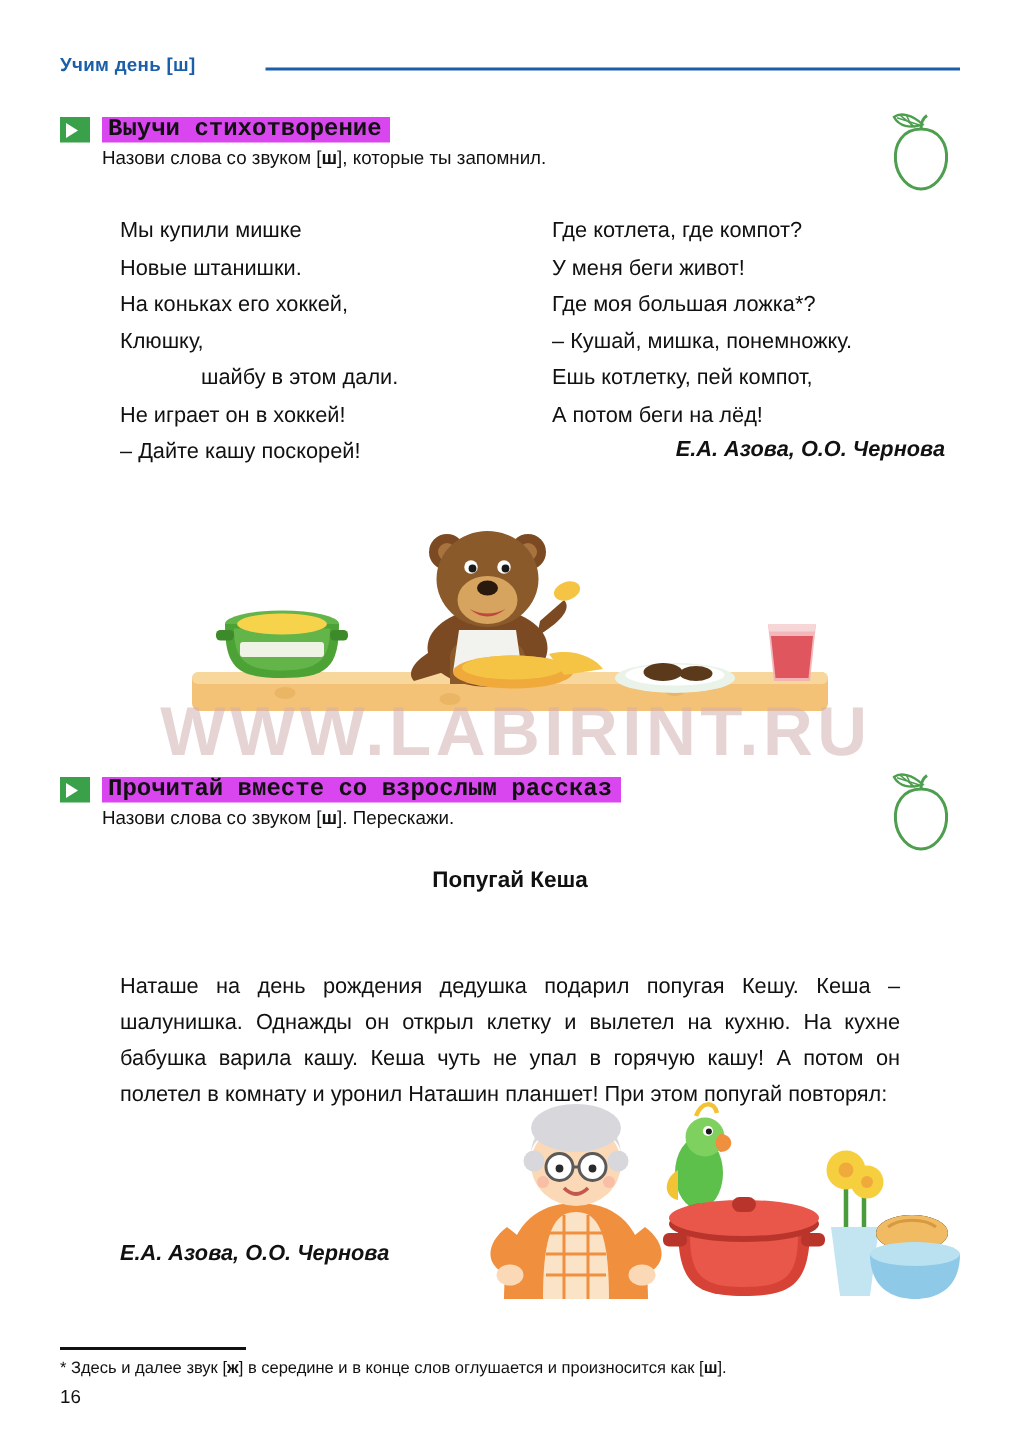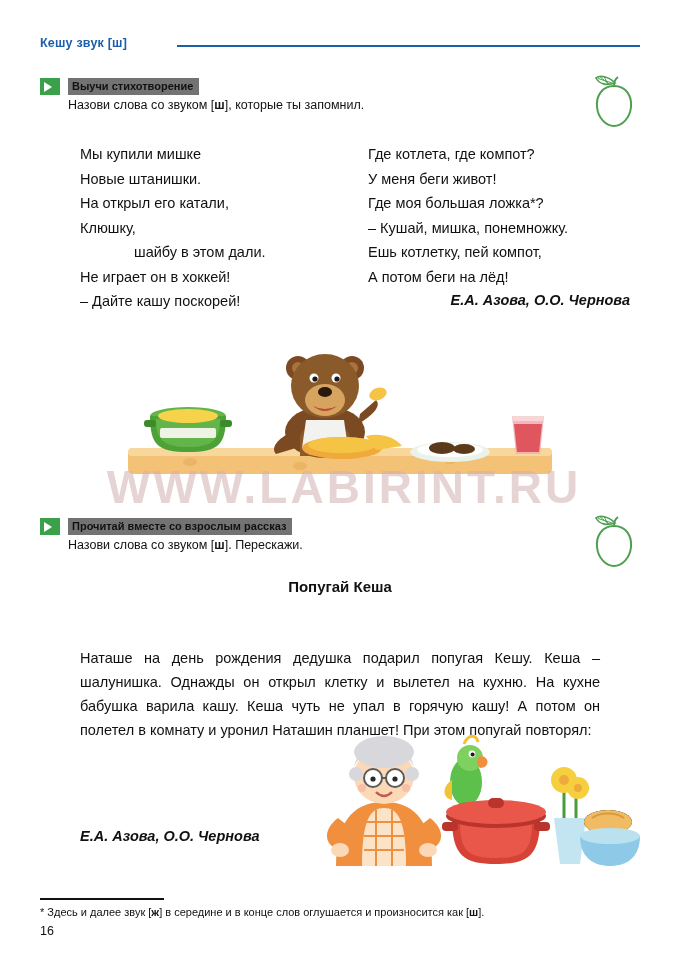--- a/index.html
+++ b/index.html
@@ -66,25 +66,26 @@
     justify-content: center;
   }
   .task-arrow svg { display: block; }
   .task-heading {
     position: absolute;
     left: 28px;
     top: 0;
     height: 17px;
     line-height: 17px;
     padding: 0 6px 0 4px;
-    background: #737373;
-    font-size: 11px;
+    background: #d946ef;
+    font-size: 16px;
     font-weight: bold;
     color: #111;
     white-space: nowrap;
+    font-family: Liberation Mono, monospace;
   }
   .task-sub {
     position: absolute;
     left: 28px;
     top: 20px;
     font-size: 12.5px;
     color: #111;
     white-space: nowrap;
   }
   .task-sub b { font-weight: bold; }
@@ -226,21 +227,21 @@
     font-size: 12.5px;
     color: #111;
   }
 </style>
 </head>
 <body>
 
 <div class="page">
 
   <div class="header">
-    <div class="header-title">Кешу звук [ш]</div>
+    <div class="header-title">Учим день [ш]</div>
     <div class="header-rule"></div>
   </div>
 
   <div class="task" style="top:78px;">
     <div class="task-arrow">
       <svg width="12" height="10" viewBox="0 0 12 10">
           <polygon points="0,0 8,5 0,10" fill="#ffffff"></polygon>
         </svg>
     </div>
     <div class="task-heading">Выучи стихотворение</div>
@@ -251,21 +252,21 @@
     <svg viewBox="0 0 52 56" width="52" height="56">
       <path d="M26 12 C14 12 8 22 9 33 C10 44 18 52 26 52 C34 52 42 44 43 33 C44 22 38 12 26 12 Z" fill="#ffffff" stroke="#4d9f4f" stroke-width="2"></path>
       <path d="M26 12 C26 8 27 5 30 3" fill="none" stroke="#4d9f4f" stroke-width="2"></path>
       <path d="M27 9 C20 2 12 1 8 4 C11 10 19 12 27 9 Z" fill="#ffffff" stroke="#4d9f4f" stroke-width="1.6"></path>
       <path d="M10 4.5 L25 9.3 M12 2.8 L22 10.8 M16 2.2 L20 10.5" stroke="#4d9f4f" stroke-width="1"></path>
     </svg>
   </div>
 
   <div class="poem poem-left"><span>Мы купили мишке</span>
 <span>Новые штанишки.</span>
-<span>На открыл его катали,</span>
+<span>На коньках его хоккей,</span>
 <span>Клюшку,</span>
 <span class="indent">шайбу в этом дали.</span>
 <span>Не играет он в хоккей!</span>
 <span>– Дайте кашу поскорей!</span></div>
 
   <div class="poem poem-right"><span>Где котлета, где компот?</span>
 <span>У меня беги живот!</span>
 <span>Где моя большая ложка*?</span>
 <span>– Кушай, мишка, понемножку.</span>
 <span>Ешь котлетку, пей компот,</span>

